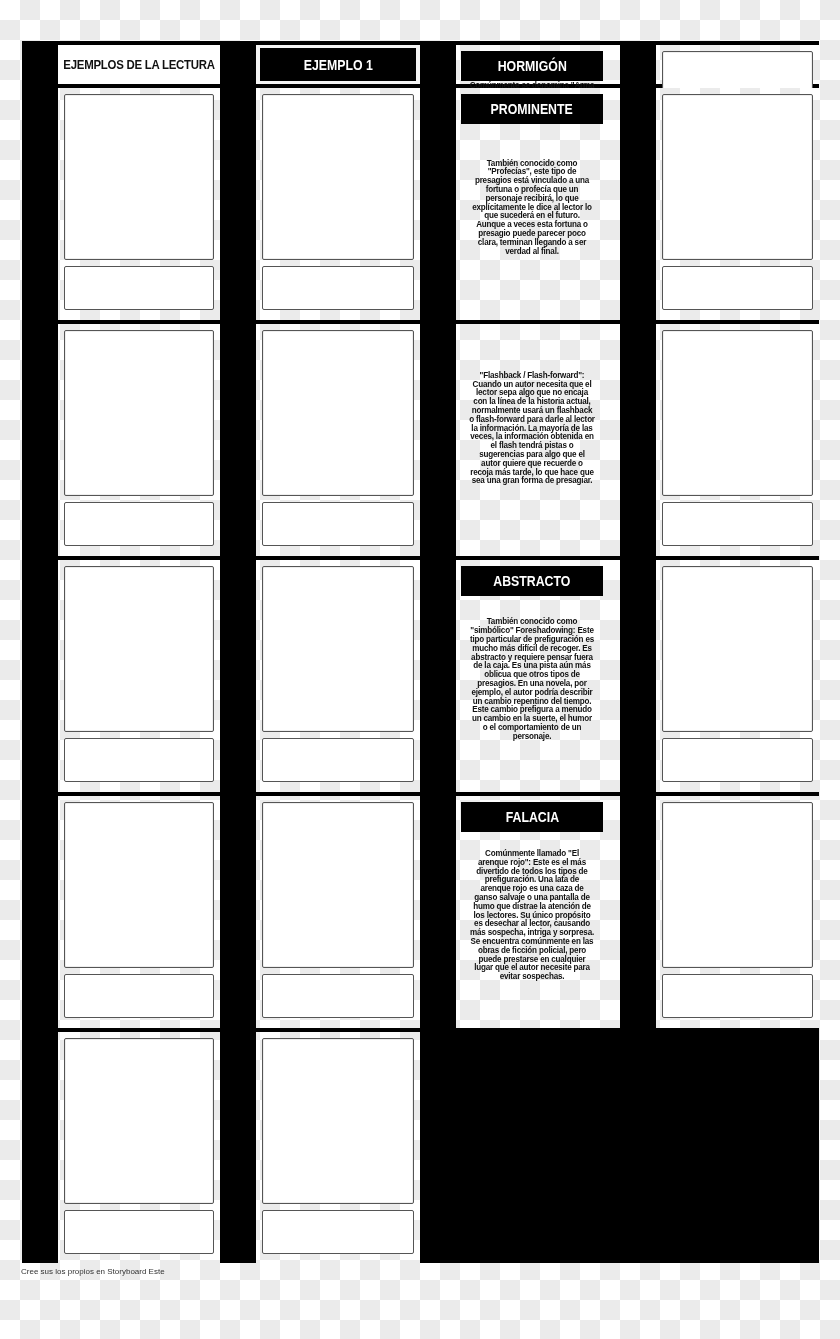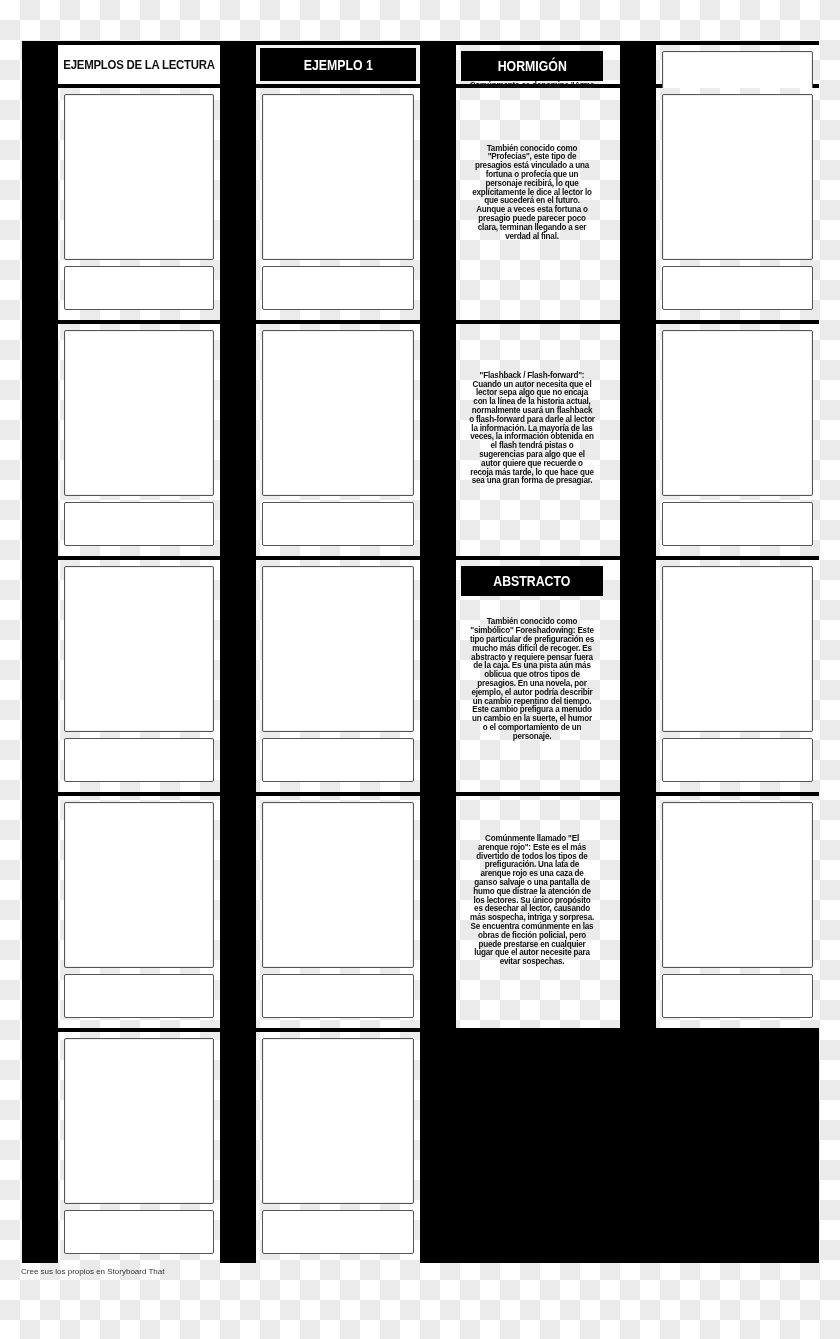--- a/index.html
+++ b/index.html
@@ -138,20 +138,23 @@
   <div class="cell ex-cell">
     <div class="img-frame"></div>
     <div class="caption-frame"></div>
   </div>
   <div class="cell ex-cell">
     <div class="img-frame"></div>
     <div class="caption-frame"></div>
   </div>
 
   <div class="cell row-head">
+    <div class="pill row-pill">
+        <span>PROMINENTE</span>
+      </div>
     <div class="desc">
         <p>También conocido como "Profecías", este tipo de presagios está vinculado a una fortuna o profecía que un personaje recibirá, lo que explícitamente le dice al lector lo que sucederá en el futuro. Aunque a veces esta fortuna o presagio puede parecer poco clara, terminan llegando a ser verdad al final.</p>
       </div>
   </div>
   <div class="cell ex-cell">
     <div class="img-frame"></div>
     <div class="caption-frame"></div>
   </div>
   <div class="cell ex-cell">
     <div class="img-frame"></div>
@@ -195,31 +198,34 @@
   <div class="cell ex-cell">
     <div class="img-frame"></div>
     <div class="caption-frame"></div>
   </div>
   <div class="cell ex-cell">
     <div class="img-frame"></div>
     <div class="caption-frame"></div>
   </div>
 
   <div class="cell row-head">
+    <div class="pill row-pill">
+        <span>FALACIA</span>
+      </div>
     <div class="desc">
         <p>Comúnmente llamado "El arenque rojo": Este es el más divertido de todos los tipos de prefiguración. Una lata de arenque rojo es una caza de ganso salvaje o una pantalla de humo que distrae la atención de los lectores. Su único propósito es desechar al lector, causando más sospecha, intriga y sorpresa. Se encuentra comúnmente en las obras de ficción policial, pero puede prestarse en cualquier lugar que el autor necesite para evitar sospechas.</p>
       </div>
   </div>
   <div class="cell ex-cell">
     <div class="img-frame"></div>
     <div class="caption-frame"></div>
   </div>
   <div class="cell ex-cell">
     <div class="img-frame"></div>
     <div class="caption-frame"></div>
   </div>
   <div class="cell ex-cell">
     <div class="img-frame"></div>
     <div class="caption-frame"></div>
   </div>
 </div>
 
-<div class="footer">Cree sus los propios en Storyboard That</div>
+<div class="footer">Cree sus los propios en Storyboard Este</div>
 
 </body></html>

